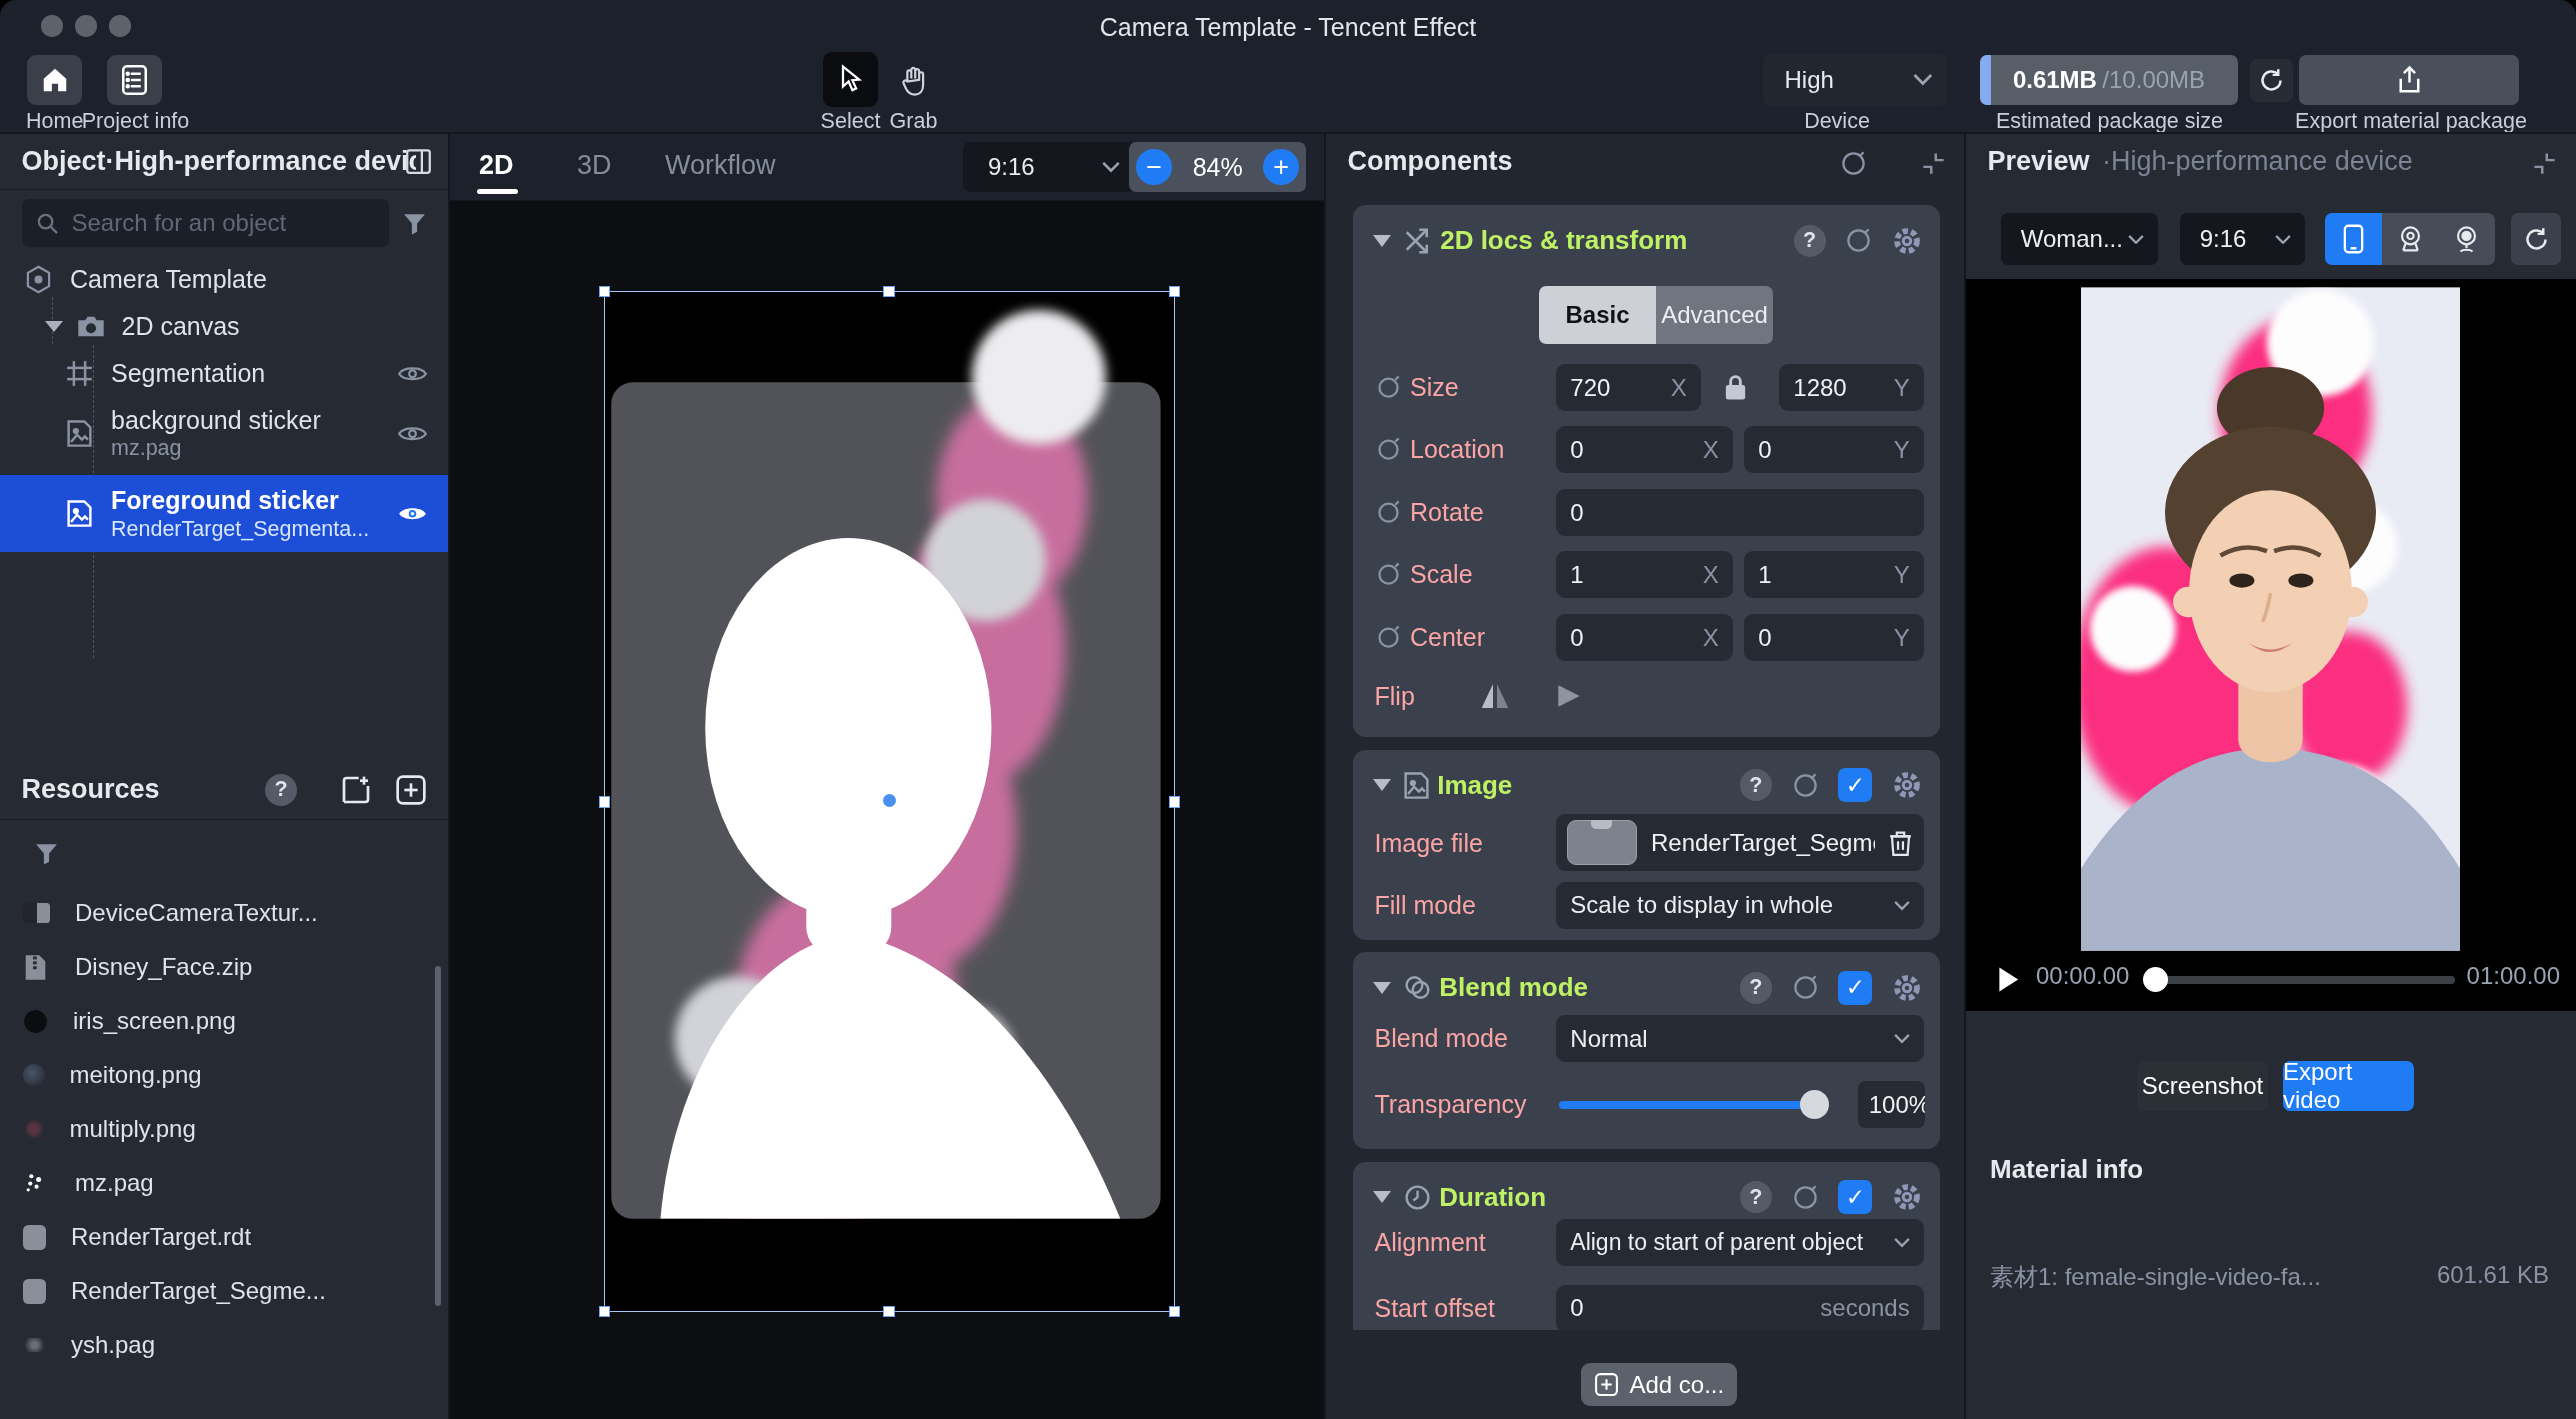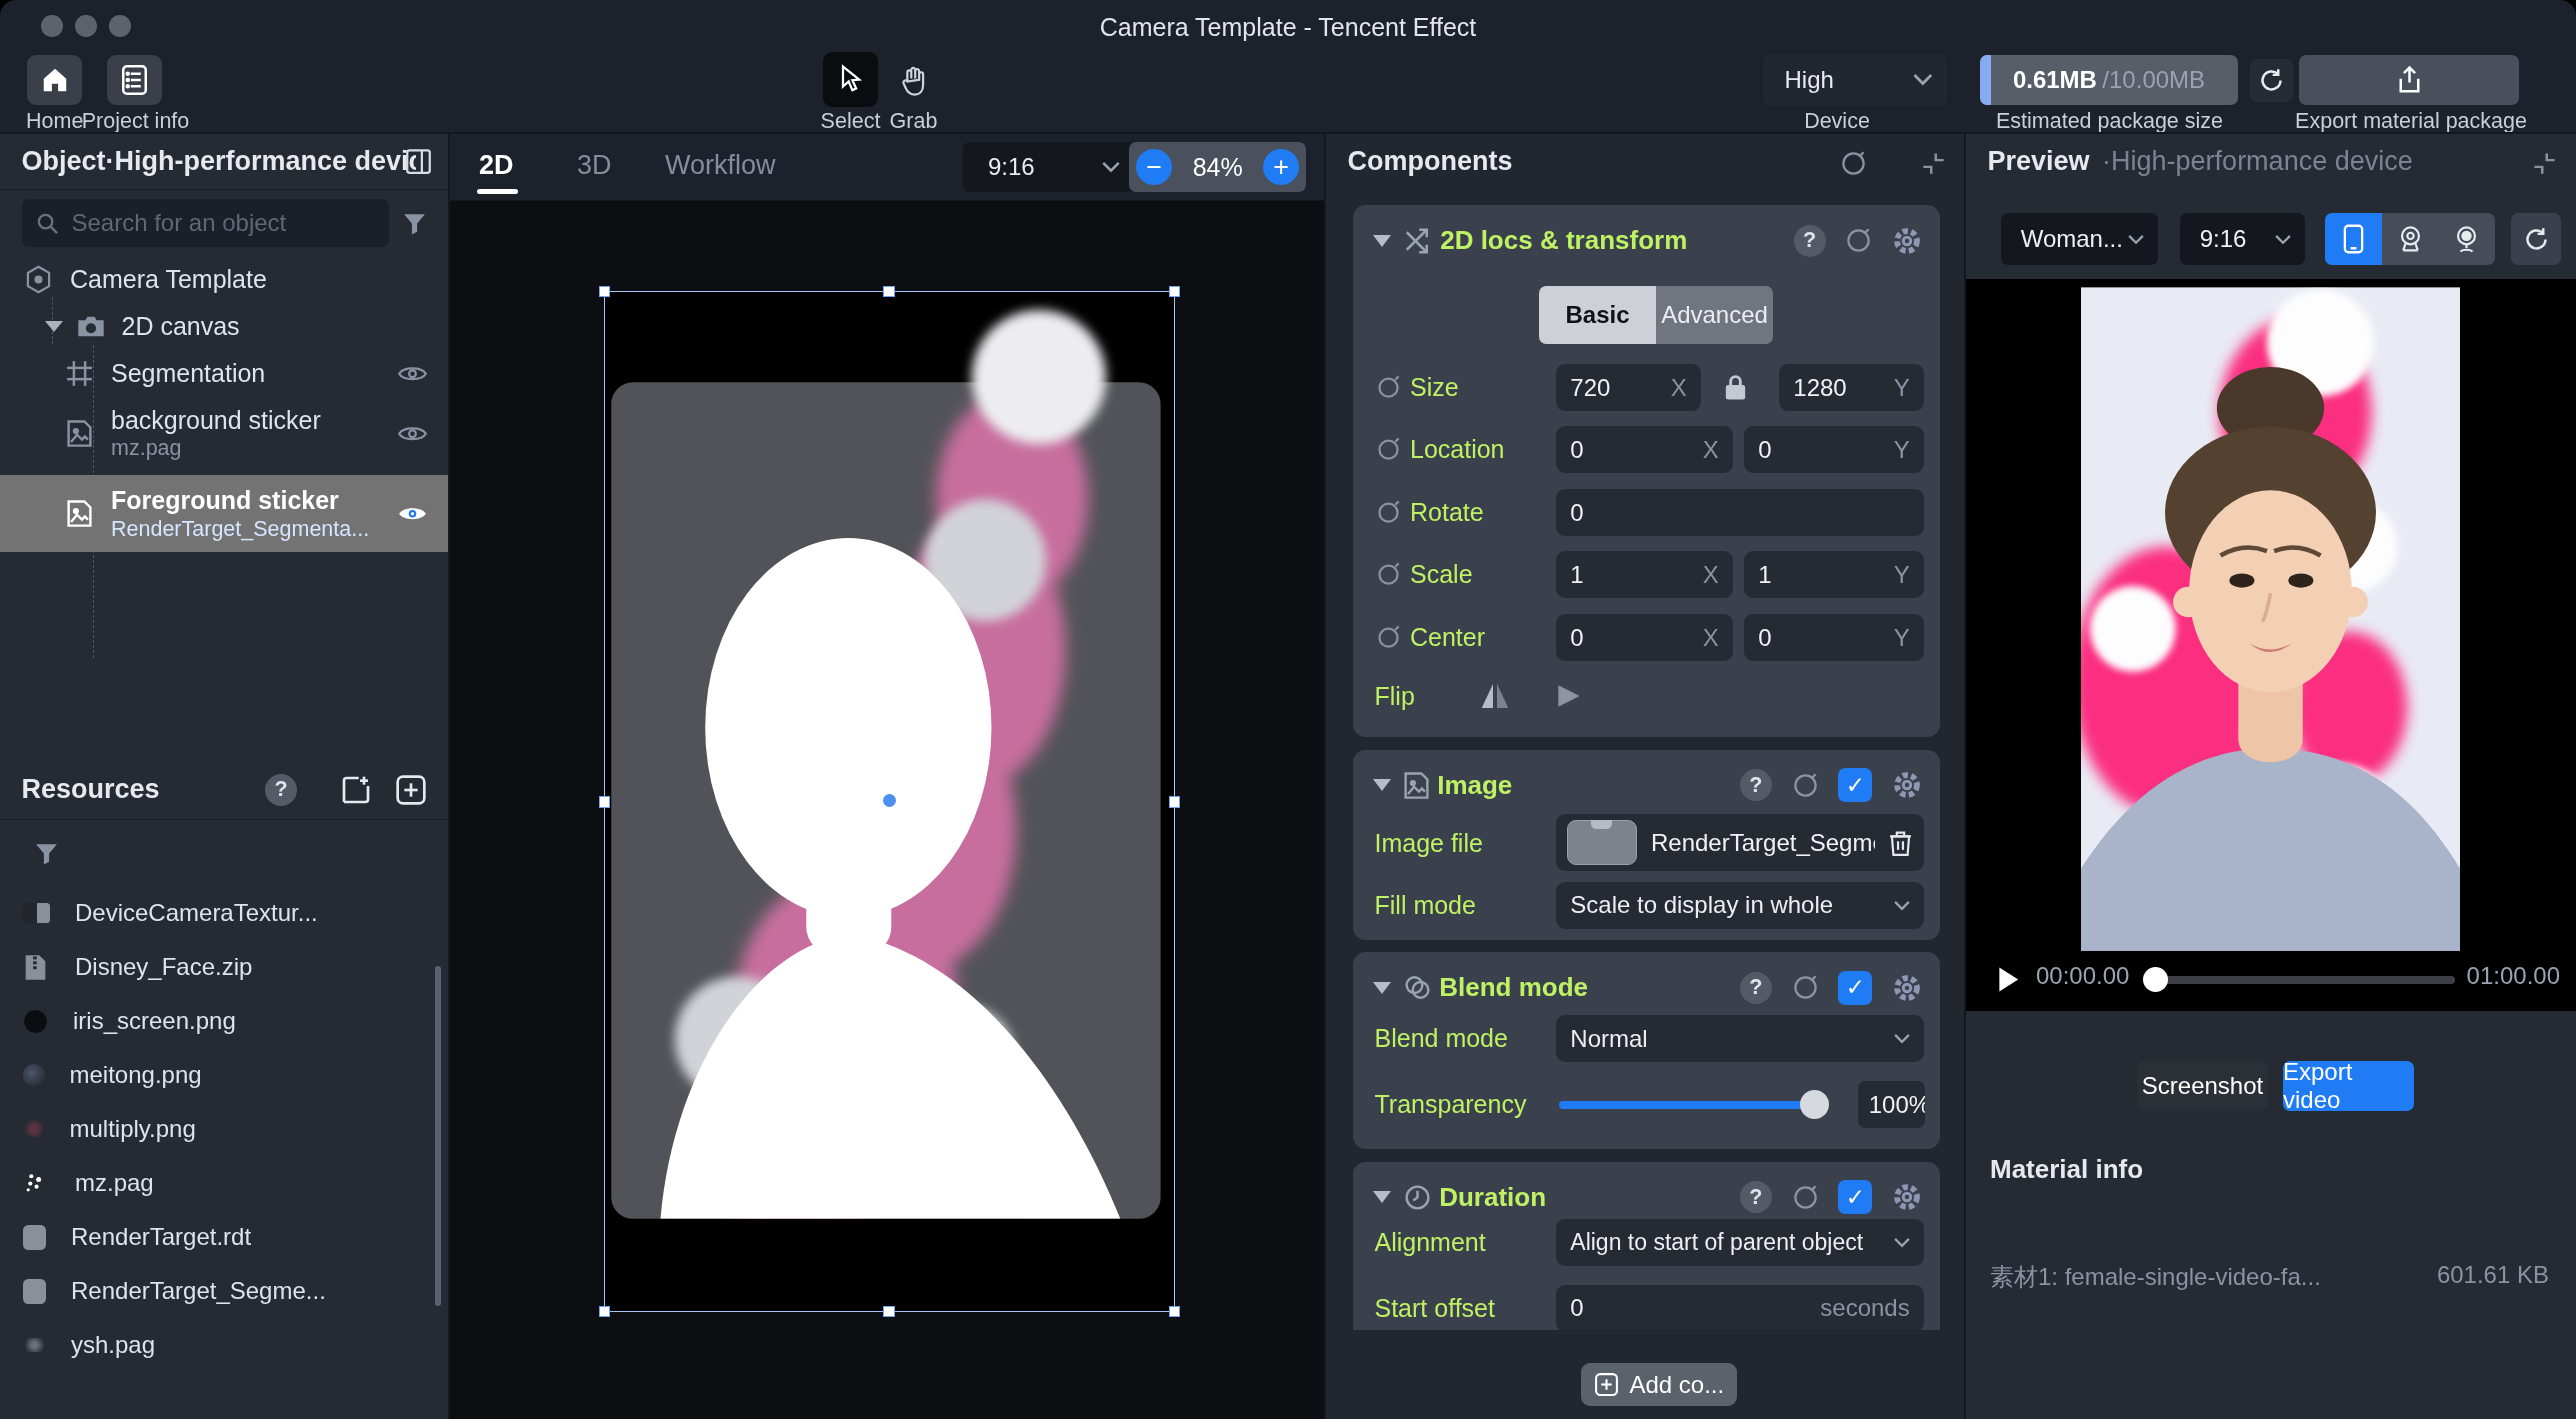--- a/index.html
+++ b/index.html
@@ -29,21 +29,21 @@
   
   .searchrow{position:relative;height:66px;display:flex;align-items:center;padding:0 21.5px;}
   .search{width:351px;height:48px;background:#1b1f27;border-radius:7.2px;display:flex;align-items:center;padding:0 14.3px;color:#5f6876;}
   .search input{background:transparent;border:0;outline:0;color:#aab2c0;font-size:24px;margin-left:10.7px;width:268px;font-family:"Liberation Sans",sans-serif;}
   .search input::placeholder{color:#5f6876;}
   .funnel{margin-left:12.5px;color:#8a93a3;}
   .trow{position:relative;display:flex;align-items:center;color:#dfe3ea;font-size:25px;}
   .trow .icon{color:#8a93a3;}
   .tsub{font-size:21.5px;color:#8a93a3;margin-top:1.8px;}
   .eye{position:absolute;right:21.5px;color:#8a93a3;}
-  .sel-row{background:#737373;color:#fff;}
+  .sel-row{background:#1d4ed8;color:#fff;}
   .sel-row .icon,.sel-row .eye{color:#fff;}
   .sel-row .tsub{color:#d6e6ff;}
   .guides{position:absolute;border-left:1.8px dashed #5a6170;opacity:.8;}
   .rshead{height:59px;display:flex;align-items:center;padding:0 21.5px;font-size:27px;font-weight:bold;color:#e6e9ee;border-bottom:1.8px solid #1a1d24;position:relative;}
   .qmark{width:32px;height:32px;border-radius:50%;background:#555b66;color:#e0e4ea;font-size:21.5px;display:flex;align-items:center;justify-content:center;font-weight:bold;}
   .ritem{height:54px;display:flex;align-items:center;padding:0 23px;font-size:24px;color:#dfe3ea;}
   .rthumb{width:27px;height:27px;margin-right:25px;flex:none;}
   .scroll{position:absolute;width:6.3px;border-radius:3.6px;background:#5a6170;}
   
   .center{position:absolute;left:450px;top:134px;width:874px;height:1285px;background:#0c0e12;}
@@ -65,21 +65,21 @@
   .caret{width:0;height:0;border-left:9.8px solid transparent;border-right:9.8px solid transparent;border-top:12.5px solid #b6bcc8;margin:0 12.5px 0 19.7px;}
   .ctitle{font-size:26px;font-weight:bold;color:#bef264;margin-left:7px;}
   .cicons{margin-left:auto;display:flex;align-items:center;gap:19.7px;padding-right:18px;color:#8a93a3;}
   .chk{width:34px;height:34px;border-radius:7.2px;background:#1f7cf5;color:#fff;font-size:23px;display:flex;align-items:center;justify-content:center;}
   .gear{color:#8f97b5;}
   .seg{position:absolute;left:186px;top:81px;width:234px;height:58px;border-radius:7.2px;overflow:hidden;display:flex;font-size:24px;}
   .seg .b{width:117px;display:flex;align-items:center;justify-content:center;background:#cdd0d6;color:#101216;font-weight:bold;}
   .seg .a{width:117px;display:flex;align-items:center;justify-content:center;background:#70757f;color:#eceef2;}
   .crow{position:absolute;left:0;width:100%;height:47px;}
   .kf{position:absolute;left:21.5px;top:9px;color:#8a93a3;}
-  .clabel{position:absolute;left:57px;top:9px;font-size:25px;color:#bef264;}
+  .clabel{position:absolute;left:57px;top:9px;font-size:25px;color:#fca5a5;}
   .inp{position:absolute;top:0;height:47px;background:#262a33;border-radius:9px;display:flex;align-items:center;padding:0 14.3px;box-sizing:border-box;font-size:24px;color:#f0f2f5;}
   .iax{margin-left:auto;color:#8a93a3;}
   .in1s{left:203px;width:145px;} .in2s{left:426px;width:145px;}
   .in1{left:203px;width:177px;} .in2{left:391px;width:180px;}
   .infull{left:203px;width:368px;}
   .lock{position:absolute;left:370px;top:9px;color:#c3c8d2;}
   .cselect{position:absolute;left:203px;top:0;width:368px;height:47px;background:#262a33;border-radius:9px;display:flex;align-items:center;padding:0 14.3px;font-size:24px;color:#eceef2;box-sizing:border-box;}
   .filectl{position:absolute;left:203px;top:-5.4px;width:368px;height:57px;background:#262a33;border-radius:9px;display:flex;align-items:center;padding:0 10.7px;box-sizing:border-box;}
   .fthumb{width:68px;height:43px;border-radius:9px;background:#7d828c;border:1.8px solid #9aa0aa;position:relative;flex:none;}
   .fthumb:after{content:"";position:absolute;left:23px;top:-1.8px;width:21.5px;height:9px;border-radius:0 0 5.4px 5.4px;background:#b7bcc4;}

